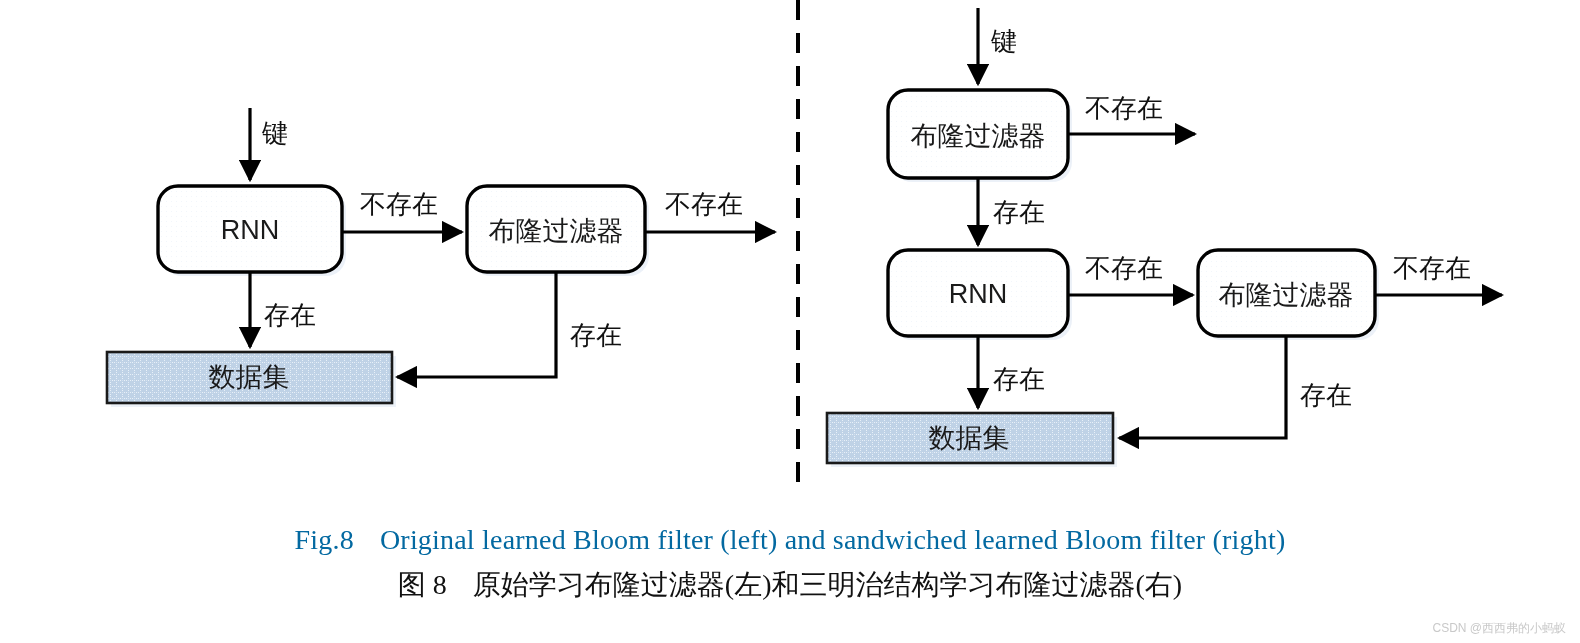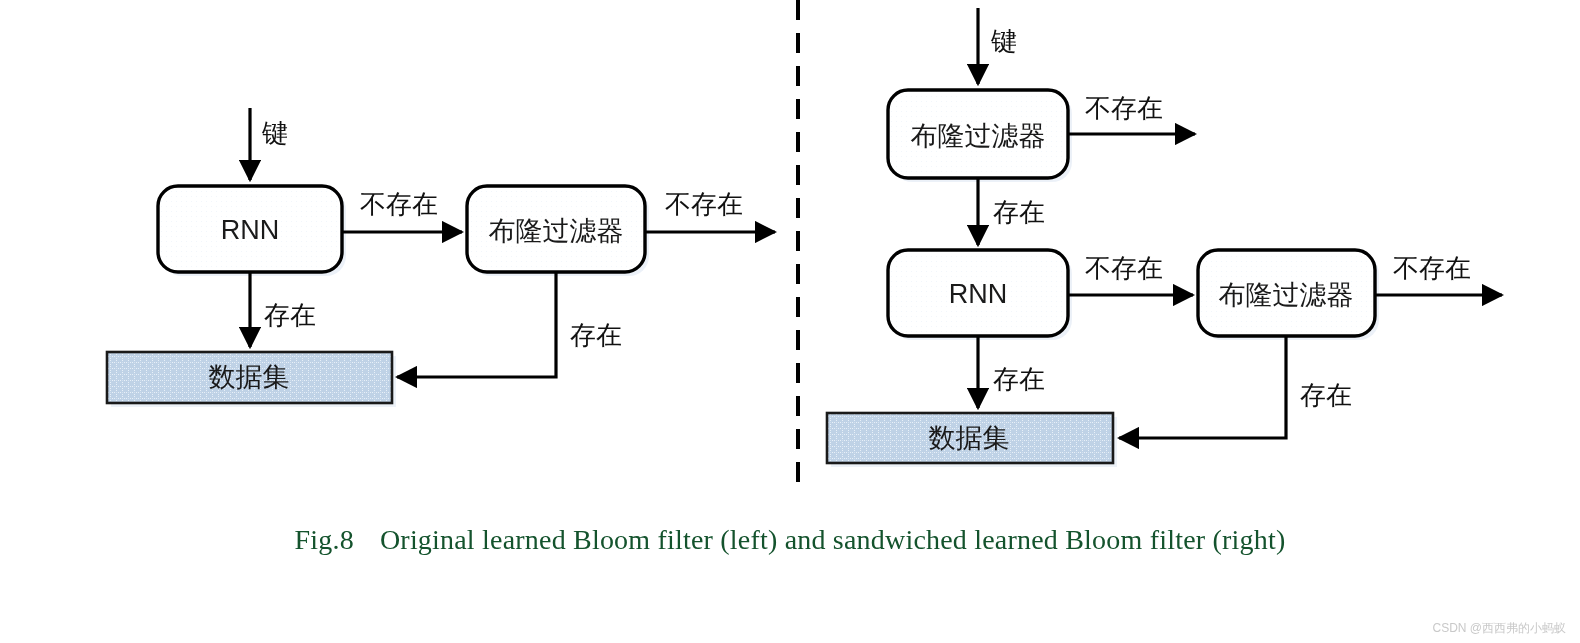--- a/index.html
+++ b/index.html
@@ -38,21 +38,21 @@
     fill: #111111;
   }
   .caption-en {
     position: absolute;
     left: 0;
     top: 524px;
     width: 1580px;
     text-align: center;
     font-family: "Liberation Serif", serif;
     font-size: 28px;
-    color: #14532d;
+    color: #0369a1;
     letter-spacing: 0.2px;
     white-space: nowrap;
   }
   .caption-zh {
     position: absolute;
     left: 0;
     top: 566px;
     width: 1580px;
     text-align: center;
     font-family: "Liberation Serif", serif;
@@ -191,16 +191,19 @@
         <path d="M 1286 336 L 1286 438 L 1119 438" fill="none" stroke="#000000" stroke-width="3.2" marker-end="url(#arrow)"></path>
         <text class="edge-label" x="1300" y="404">存在</text>
       </g>
     </g>
   </svg>
 
   <div class="caption-en">
     <span class="caption-fignum">Fig.8</span><span>Original learned Bloom filter (left) and sandwiched learned Bloom filter (right)</span>
   </div>
 
+  <div class="caption-zh">
+    <span class="caption-fignum">图 8</span><span>原始学习布隆过滤器(左)和三明治结构学习布隆过滤器(右)</span>
+  </div>
 
   <div class="watermark">CSDN @西西弗的小蚂蚁</div>
 
 </div>
 
 </body></html>

